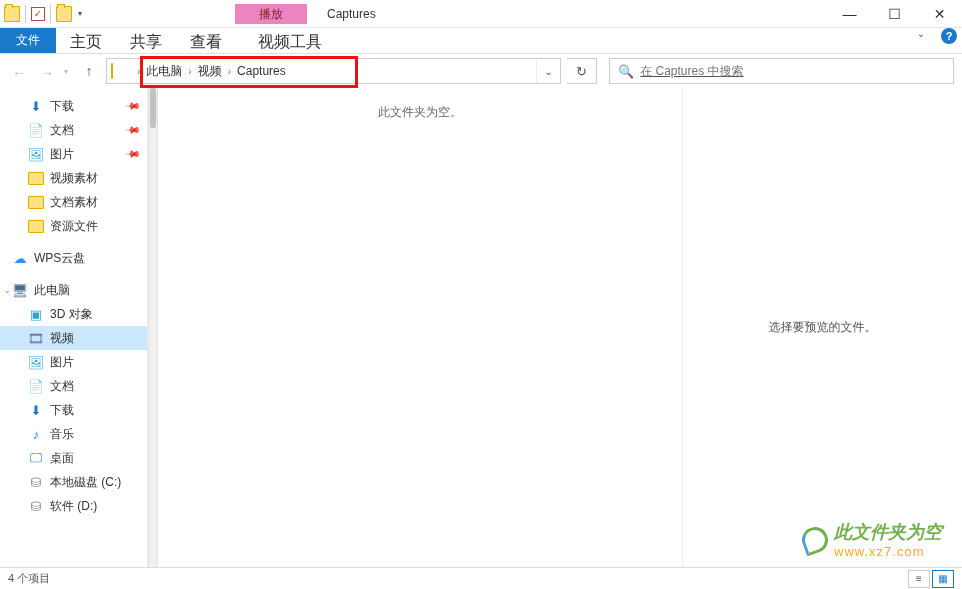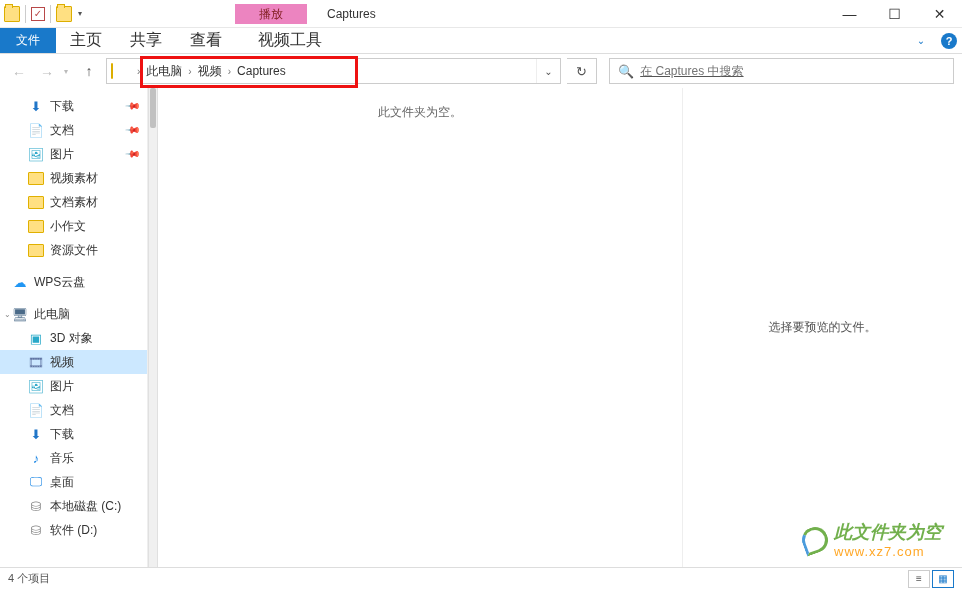--- a/index.html
+++ b/index.html
@@ -12,21 +12,21 @@
 .titlebar .folder-small::before { content: ""; position: absolute; top: -3px; left: 0; width: 6px; height: 3px; background: #ffe082; border: 1px solid #dcae00; border-bottom: none; }
 .titlebar .qat-sep { width: 1px; height: 18px; background: #ccc; margin: 0 3px; }
 .titlebar .checkbox-icon { width: 14px; height: 14px; border: 1px solid #b84848; display: inline-flex; align-items: center; justify-content: center; color: #b84848; font-size: 10px; }
 .titlebar .chev-small { font-size: 8px; color: #555; margin: 0 4px; }
 .titlebar .contextual-tab { margin-left: 145px; background: #ec84c0; color: #7f1d1d; padding: 2px 24px; font-size: 12px; height: 20px; line-height: 16px; align-self: flex-start; margin-top: 4px; }
 .titlebar .window-title { margin-left: 20px; font-size: 12px; color: #333; }
 .titlebar .win-controls { margin-left: auto; display: flex; }
 .titlebar .win-btn { width: 45px; height: 28px; display: flex; align-items: center; justify-content: center; font-size: 14px; color: #333; }
 
 
-.ribbon { height: 26px; display: flex; align-items: center; border-bottom: 1px solid #ddd; }
+.ribbon { height: 26px; display: flex; align-items: flex-start; border-bottom: 1px solid #ddd; }
 .ribbon .file-tab { background: #1979ca; color: #fff; padding: 4px 16px; font-size: 12px; display: flex; align-items: center; }
 .ribbon .tab { padding: 4px 14px; font-size: 16px; color: #333; display: flex; align-items: center; }
 .ribbon .tab.video-tools { margin-left: 8px; }
 .ribbon .spacer { flex: 1; }
 .ribbon .chev-expand { width: 30px; display: flex; align-items: center; justify-content: center; color: #1979ca; font-size: 10px; }
 .ribbon .help-icon { width: 26px; display: flex; align-items: center; justify-content: center; }
 .ribbon .help-circle { width: 16px; height: 16px; border-radius: 50%; background: #1979ca; color: #fff; font-size: 11px; display: flex; align-items: center; justify-content: center; font-weight: bold; }
 
 
 .navrow { height: 34px; display: flex; align-items: center; padding: 4px 8px 4px 8px; gap: 6px; }
@@ -173,26 +173,20 @@
         <div class="tree-item sub">
           <span class="ico">
             <span class="ico-folder"></span>
           </span>
           <span>文档素材</span>
         </div>
         <div class="tree-item sub">
           <span class="ico">
             <span class="ico-folder"></span>
           </span>
-          <span>小作文</span>
-        </div>
-        <div class="tree-item sub">
-          <span class="ico">
-            <span class="ico-folder"></span>
-          </span>
           <span>资源文件</span>
         </div>
       </div>
 
     <div class="tree-item root">
       <span class="ico ico-wps">☁</span>
       <span>WPS云盘</span>
     </div>
 
     <div class="tree-item root">

